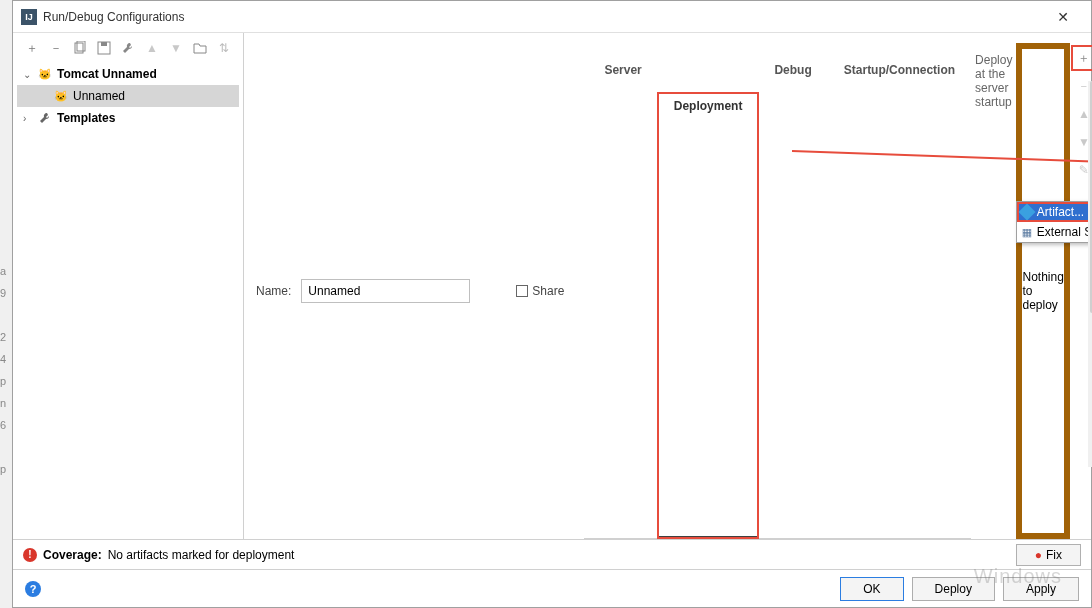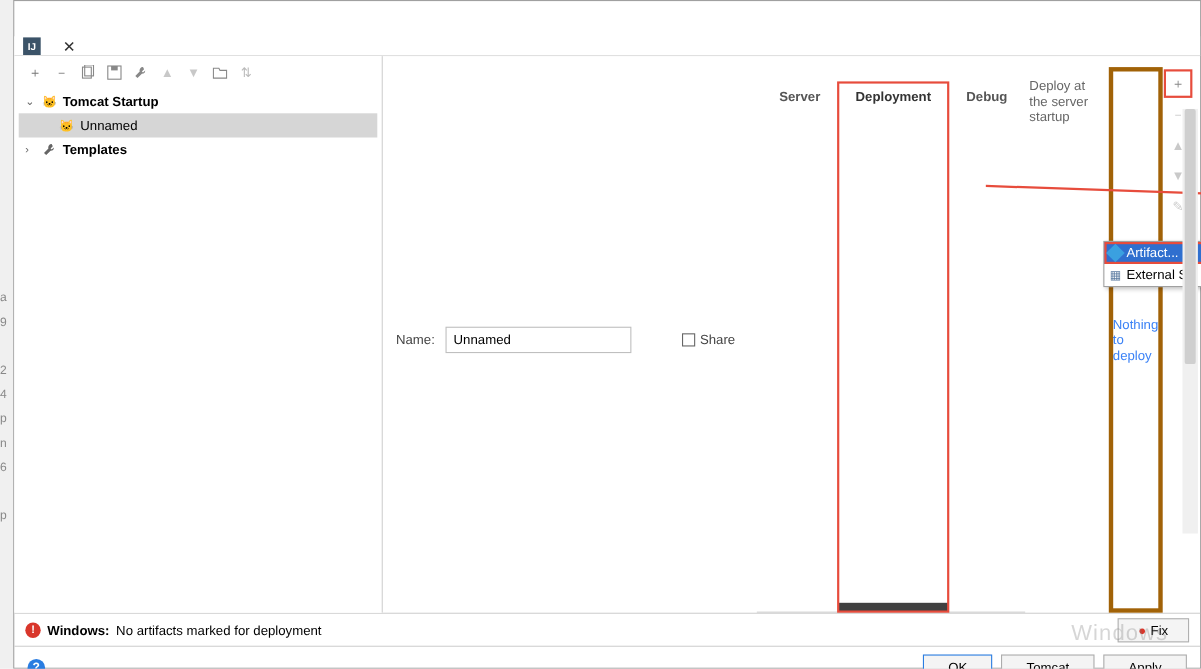--- a/index.html
+++ b/index.html
@@ -1,18 +1,18 @@
 <!DOCTYPE html>
 <html><head>
 <meta charset="utf-8">
 <style>
 * { box-sizing: border-box; margin: 0; padding: 0; font-family: "Segoe UI", Arial, sans-serif; font-size: 12px; }
 body { background: #f0f0f0; width: 1092px; height: 608px; overflow: hidden; position: relative; }
 .dialog { position: absolute; top: 0; left: 12px; width: 1080px; height: 608px; background: #fff; border: 1px solid #a0a0a0; }
-.titlebar { height: 18px; background: #fff; display: flex; align-items: center; padding: 0 8px; border-bottom: 1px solid #e0e0e0; margin-top: 32px; }
+.titlebar { height: 32px; background: #fff; display: flex; align-items: center; padding: 0 8px; border-bottom: 1px solid #e0e0e0; }
 .title-icon { width: 16px; height: 16px; background: #3b5368; margin-right: 6px; display: inline-flex; align-items: center; justify-content: center; color: #fff; font-weight: bold; font-size: 9px; }
 .titlebar .title { flex: 1; color: #333; }
 .titlebar .close { width: 40px; text-align: center; font-size: 14px; cursor: pointer; color: #333; }
 .content { display: flex; height: 506px; }
 .sidebar { width: 335px; border-right: 1px solid #d0d0d0; padding: 6px 0; background: #fff; }
 .toolbar { display: flex; gap: 6px; padding: 0 10px 6px 10px; align-items: center; color: #777; }
 .tb-btn { width: 18px; height: 18px; display: inline-flex; align-items: center; justify-content: center; cursor: pointer; color: #777; }
 .tb-btn svg { width: 14px; height: 14px; }
 .tree { padding: 0 4px; }
 .tree-row { display: flex; align-items: center; height: 22px; padding-left: 6px; cursor: pointer; }
@@ -22,26 +22,26 @@
 .tomcat-icon { font-size: 11px; }
 .bold { font-weight: 600; }
 .main { flex: 1; display: flex; flex-direction: row; padding: 10px 0 0 12px; position: relative; }
 .name-row { display: flex; align-items: center; gap: 10px; padding-right: 20px; }
 .name-row label { color: #444; }
 .name-row input { flex: 1; height: 24px; border: 1px solid #bfbfbf; padding: 2px 6px; background: #fff; }
 .share { display: flex; align-items: center; gap: 4px; color: #444; margin-left: 36px; }
 .share-box { width: 12px; height: 12px; border: 1px solid #666; display: inline-block; }
 .tabs { display: flex; gap: 0; margin-top: 14px; border-bottom: 1px solid #d0d0d0; padding-left: 4px; }
 .tab { padding: 6px 16px; color: #555; cursor: pointer; border-bottom: 2px solid transparent; position: relative; font-weight: bold; }
-.tab.active { border-bottom: 8px solid #404040; color: #333; }
+.tab.active { border-bottom: 2px solid #404040; color: #333; margin-top: 36px; }
 .tab.hl { outline: 2px solid #e74c3c; outline-offset: -1px; }
 .section-label { color: #666; margin: 10px 0 4px 4px; font-size: 12px; position: relative; }
 .section-label::after { content: ""; position: absolute; left: 180px; right: 20px; top: 50%; border-top: 1px solid #ddd; }
 .deploy-area { flex: 1; margin: 0 6px 0 4px; display: flex; }
-.deploy-panel { flex: 1; border: 4px solid #a16207; background: #fff; display: flex; align-items: center; justify-content: center; color: #3b82f6; font-size: 13px; }
+.deploy-panel { flex: 1; border: 6px solid #a16207; background: #fff; display: flex; align-items: center; justify-content: center; color: #000000; font-size: 13px; }
 .deploy-tools { width: 28px; display: flex; flex-direction: column; align-items: center; gap: 6px; padding-top: 4px; }
 .dt-btn { width: 22px; height: 22px; display: inline-flex; align-items: center; justify-content: center; color: #888; cursor: pointer; }
 .dt-btn.plus { outline: 2px solid #e74c3c; }
 .popup { position: absolute; top: 168px; right: -4px; width: 92px; background: #fff; border: 1px solid #a0a0a0; box-shadow: 2px 2px 4px rgba(0,0,0,0.25); }
 .popup-item { height: 20px; display: flex; align-items: center; padding: 0 4px; gap: 4px; cursor: pointer; white-space: nowrap; overflow: hidden; }
 .popup-item.sel { background: #2f6fcf; color: #fff; }
 .popup-item.sel.hl { outline: 2px solid #e74c3c; outline-offset: -2px; }
 .art-icon { width: 12px; height: 12px; background: #3aa0e0; transform: rotate(45deg); display: inline-block; }
 .ext-icon { width: 12px; height: 12px; display: inline-flex; align-items:center; justify-content:center; color:#5a7aa0; font-size:11px; }
 .spacer-hl { position:absolute; top: 170px; right: 34px; width: 30px; height: 20px; border: 2px solid #e74c3c; }
@@ -59,20 +59,21 @@
 .watermark { position:absolute; right: 30px; bottom: 20px; color: rgba(120,120,120,0.3); font-size: 20px; letter-spacing: 1px; pointer-events:none; }
 </style>
 </head>
 <body>
 
 <div class="edge-text">a<br>9<br><br>2<br>4<br>p<br>n<br>6<br><br>p</div>
 
 <div class="dialog">
   <div class="titlebar">
     <span class="title-icon">IJ</span>
+    <span class="title">Run/Debug Configurations</span>
     <span class="close">✕</span>
   </div>
 
   <div class="content">
     <div class="sidebar">
       <div class="toolbar">
         <span class="tb-btn">＋</span>
         <span class="tb-btn">－</span>
         <span class="tb-btn">
             <svg viewBox="0 0 14 14">
@@ -97,21 +98,21 @@
             <svg viewBox="0 0 14 14">
               <path d="M1 3h5l1 2h6v7H1z" fill="none" stroke="#888"></path>
             </svg>
           </span>
         <span class="tb-btn" style="opacity:.5">⇅</span>
       </div>
       <div class="tree">
         <div class="tree-row">
           <span class="exp">⌄</span>
           <span class="ticon tomcat-icon">🐱</span>
-          <span class="bold">Tomcat Startup</span>
+          <span class="bold">Tomcat Unnamed</span>
         </div>
         <div class="tree-row sel" style="padding-left:36px">
           <span class="ticon tomcat-icon">🐱</span>
           <span>Unnamed</span>
         </div>
         <div class="tree-row">
           <span class="exp">›</span>
           <span class="ticon">
               <svg viewBox="0 0 14 14" width="14" height="14">
                 <path d="M9 2a3 3 0 00-3 4L2 10l2 2 4-4a3 3 0 003-3l-2 2-1-1 2-2z" fill="#666"></path>
@@ -129,20 +130,21 @@
         <span class="share">
           <span class="share-box"></span>
           <span>Share</span>
         </span>
       </div>
 
       <div class="tabs">
         <div class="tab">Server</div>
         <div class="tab active hl">Deployment</div>
         <div class="tab">Debug</div>
+        <div class="tab">Startup/Connection</div>
       </div>
 
       <div class="section-label">Deploy at the server startup</div>
 
       <div class="deploy-area">
         <div class="deploy-panel">
           <span>Nothing to deploy</span>
         </div>
         <div class="deploy-tools">
           <span class="dt-btn plus">＋</span>
@@ -176,30 +178,30 @@
       </svg>
 
       <div class="scrollbar">
           <div class="thumb"></div>
         </div>
     </div>
   </div>
 
   <div class="warning-bar">
     <span class="warn-icon">!</span>
-    <b>Windows:</b>
+    <b>Coverage:</b>
     <span>No artifacts marked for deployment</span>
     <button class="fix-btn">
       <span style="color:#d9362b">●</span>
       <span>Fix</span>
     </button>
   </div>
 
   <div class="buttons">
     <span class="help-icon">?</span>
     <div style="flex:1"></div>
     <button class="btn primary">OK</button>
-    <button class="btn">Tomcat</button>
+    <button class="btn">Deploy</button>
     <button class="btn">Apply</button>
   </div>
 </div>
 
 <div class="watermark">Windows</div>
 
 </body></html>

